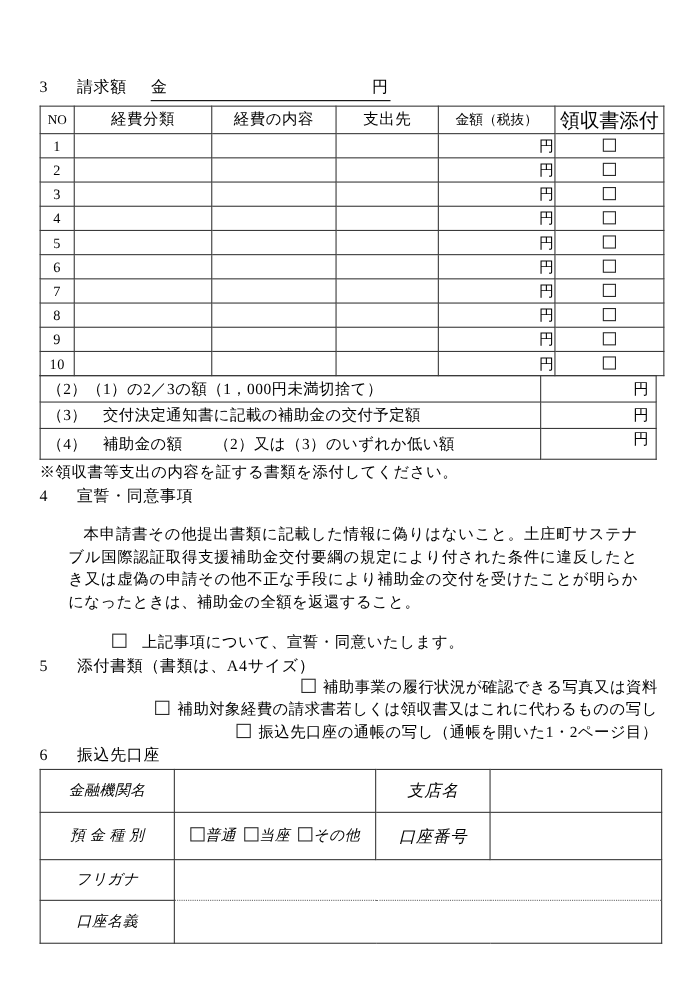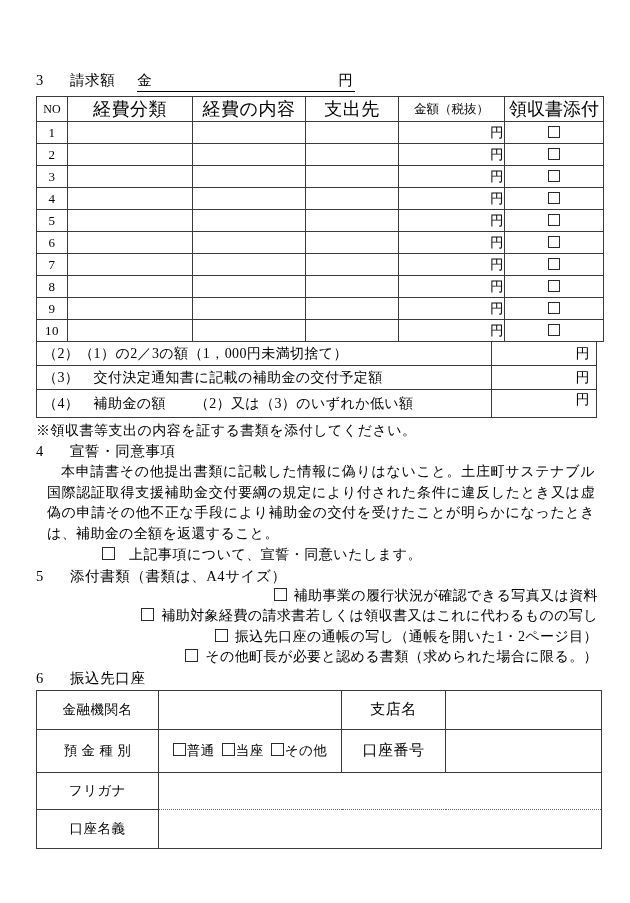--- a/index.html
+++ b/index.html
@@ -72,21 +72,21 @@
   table.tbl td, table.tbl th {
     border: 1.05px solid #3a3a3a;
     padding: 0;
     font-weight: normal;
     vertical-align: middle;
     letter-spacing: 0.5px;
   }
   .hdr-row td {
     height: 22px;
     text-align: center;
-    font-size: 18px;
+    font-size: 14px;
   }
   .hdr-row td.no-h { font-size: 12px; letter-spacing: 0px; }
   .hdr-row td.amt-h { font-size: 12.5px; letter-spacing: 0px; }
   .hdr-row td.rcpt-h { font-size: 18px; letter-spacing: 0px; }
 
   .body-row td { height: 21px; }
   .c-no      { width: 30px;  text-align: center; font-size: 13px; }
   .c-cat     { width: 124px; }
   .c-detail  { width: 112px; }
   .c-payee   { width: 92px;  }
@@ -128,21 +128,21 @@
     font-size: 14px;
     line-height: 20px;
     letter-spacing: 0.5px;
     margin: 3px 0 0 0;
     white-space: nowrap;
   }
   .para {
     font-size: 14px;
     line-height: 20.5px;
     letter-spacing: 0.35px;
-    margin: 1px;
+    margin: 16px;
     text-align: justify;
     text-justify: inter-character;
     text-indent: 14px;
     padding-left: 10px;
     padding-right: 2px;
   }
   .pledge-line {
     font-size: 14px;
     line-height: 20.5px;
     letter-spacing: 0.5px;
@@ -169,20 +169,21 @@
   }
   .attach-line .chk-box2 { margin-right: 7px; }
 
   
   table.banktbl {
     border-collapse: collapse;
     table-layout: fixed;
     width: 561px;
     font-size: 14px;
     margin-top: 2px;
+    font-style: italic;
   }
   table.banktbl td {
     border: 1.05px solid #3a3a3a;
     padding: 0;
     vertical-align: middle;
     letter-spacing: 0.5px;
   }
   .b-label {
     width: 121px;
     text-align: center;
@@ -345,23 +346,20 @@
     </div>
     <p class="attach-line">
       <span class="chk-box2"></span><span>補助事業の履行状況が確認できる写真又は資料</span>
     </p>
     <p class="attach-line">
       <span class="chk-box2"></span><span>補助対象経費の請求書若しくは領収書又はこれに代わるものの写し</span>
     </p>
     <p class="attach-line">
       <span class="chk-box2"></span><span>振込先口座の通帳の写し（通帳を開いた1・2ページ目）</span>
     </p>
-    <p class="attach-line">
-      <span class="chk-box2"></span><span>その他町長が必要と認める書類（求められた場合に限る。）</span>
-    </p>
 
     <div class="sec-line" style="margin-bottom:0">
       <span class="sec-num">6</span>
       <span class="sec-title">振込先口座</span>
     </div>
 
     <table class="banktbl">
       <tbody>
         <tr class="bank-r1">
           <td class="b-label">金融機関名</td>

